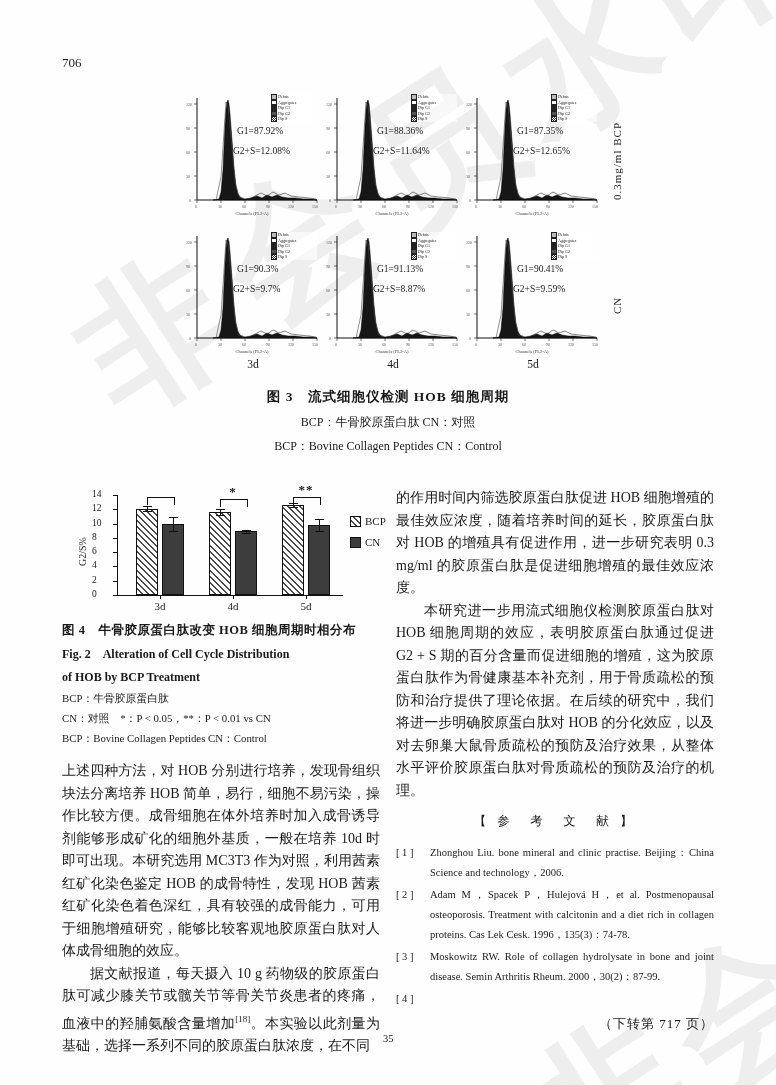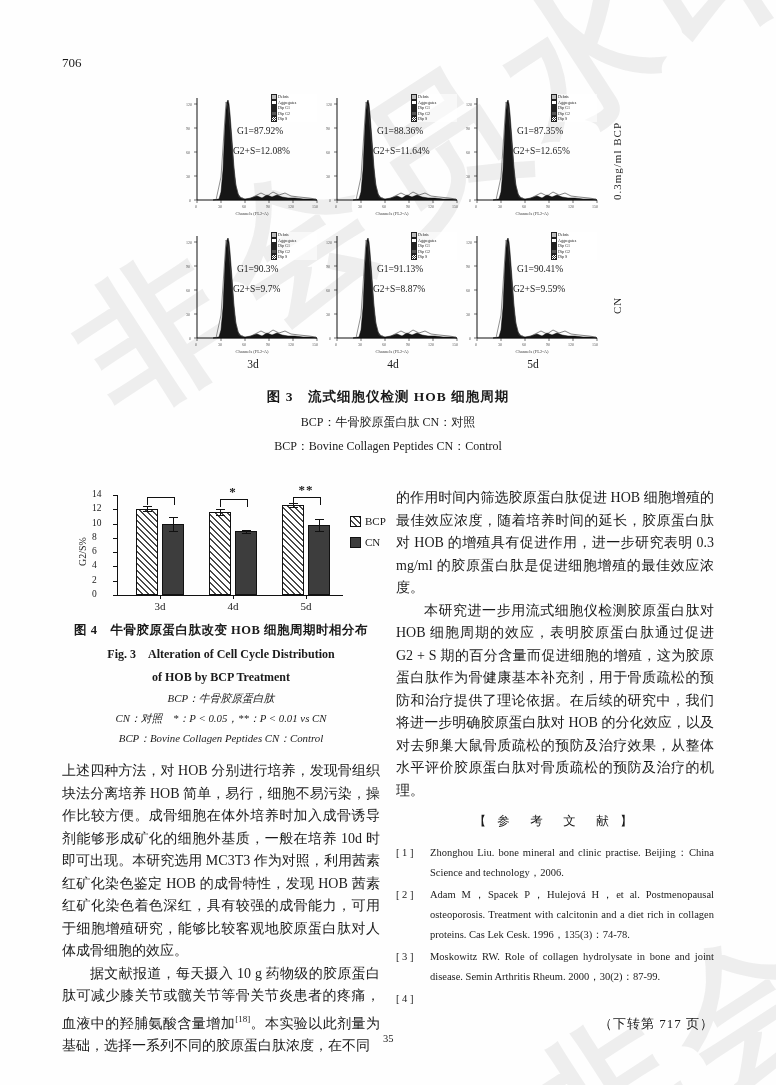--- a/index.html
+++ b/index.html
@@ -55,24 +55,24 @@
   .bar-solid{background:#3d3d3d;}
   .errline{position:absolute;width:1px;background:#111;}
   .errcap{position:absolute;width:9px;height:1px;background:#111;}
   .bracket{position:absolute;height:7px;border-top:1px solid #111;border-left:1px solid #111;border-right:1px solid #111;}
   .sig{position:absolute;text-align:center;font-size:13px;letter-spacing:1px;font-weight:700;}
   .ytick{position:absolute;width:5px;height:1px;background:#111;margin-left:-5px;}
   .yticklabel{position:absolute;width:20px;left:-26px;text-align:left;font-size:9.5px;}
   .xtick{position:absolute;width:1px;height:4px;background:#111;}
   .xticklabel{position:absolute;width:26px;text-align:center;font-size:11px;}
   
-  .fig4-caption{position:absolute;left:62px;top:622px;width:318px;text-align:center;}
+  .fig4-caption{position:absolute;left:62px;top:622px;width:318px;text-align:left;}
   .f4-cn{font-size:12.5px;font-weight:700;letter-spacing:.5px;margin-bottom:7px;}
   .f4-en{font-size:12px;font-weight:700;margin-bottom:7px;}
-  .f4-note{font-size:10.8px;margin-bottom:6px;font-style:italic;}
+  .f4-note{font-size:10.8px;margin-bottom:6px;}
   
   .col{position:absolute;width:318px;font-size:14px;line-height:22.5px;text-align:justify;}
   .col-left{left:62px;top:760px;}
   .col-right{left:396px;top:487px;}
   .para{margin:0;}
   .para-indent{text-indent:2em;}
   sup{font-size:9px;}
   .refs-title{text-align:center;font-size:12.5px;font-weight:400;letter-spacing:4px;margin:8px 0 10px 0;}
   .refs{font-size:10.5px;line-height:20px;}
   .ref-row{display:flex;margin-bottom:2px;}
@@ -456,21 +456,21 @@
         </div>
         <div class="lgrow">
           <div class="lgsw bar-solid"></div>
           <div class="lgtx">CN</div>
         </div>
       </div>
   </div>
 
   <div class="fig4-caption">
     <div class="f4-cn">图 4　牛骨胶原蛋白肽改变 HOB 细胞周期时相分布</div>
-    <div class="f4-en">Fig. 3　Alteration of Cell Cycle Distribution</div>
+    <div class="f4-en">Fig. 2　Alteration of Cell Cycle Distribution</div>
     <div class="f4-en">of HOB by BCP Treatment</div>
     <div class="f4-note">BCP：牛骨胶原蛋白肽</div>
     <div class="f4-note">CN：对照　*：P &lt; 0.05，**：P &lt; 0.01 vs CN</div>
     <div class="f4-note">BCP：Bovine Collagen Peptides CN：Control</div>
   </div>
 
   <div class="col col-left">
     <p class="para">上述四种方法，对 HOB 分别进行培养，发现骨组织块法分离培养 HOB 简单，易行，细胞不易污染，操作比较方便。成骨细胞在体外培养时加入成骨诱导剂能够形成矿化的细胞外基质，一般在培养 10d 时即可出现。本研究选用 MC3T3 作为对照，利用茜素红矿化染色鉴定 HOB 的成骨特性，发现 HOB 茜素红矿化染色着色深红，具有较强的成骨能力，可用于细胞增殖研究，能够比较客观地胶原蛋白肽对人体成骨细胞的效应。</p>
     <p class="para para-indent"><span>据文献报道，每天摄入 10 g 药物级的胶原蛋白肽可减少膝关节或髋关节等骨关节炎患者的疼痛，血液中的羟脯氨酸含量增加</span><sup>[18]</sup><span>。本实验以此剂量为基础，选择一系列不同的胶原蛋白肽浓度，在不同</span></p>
   </div>

